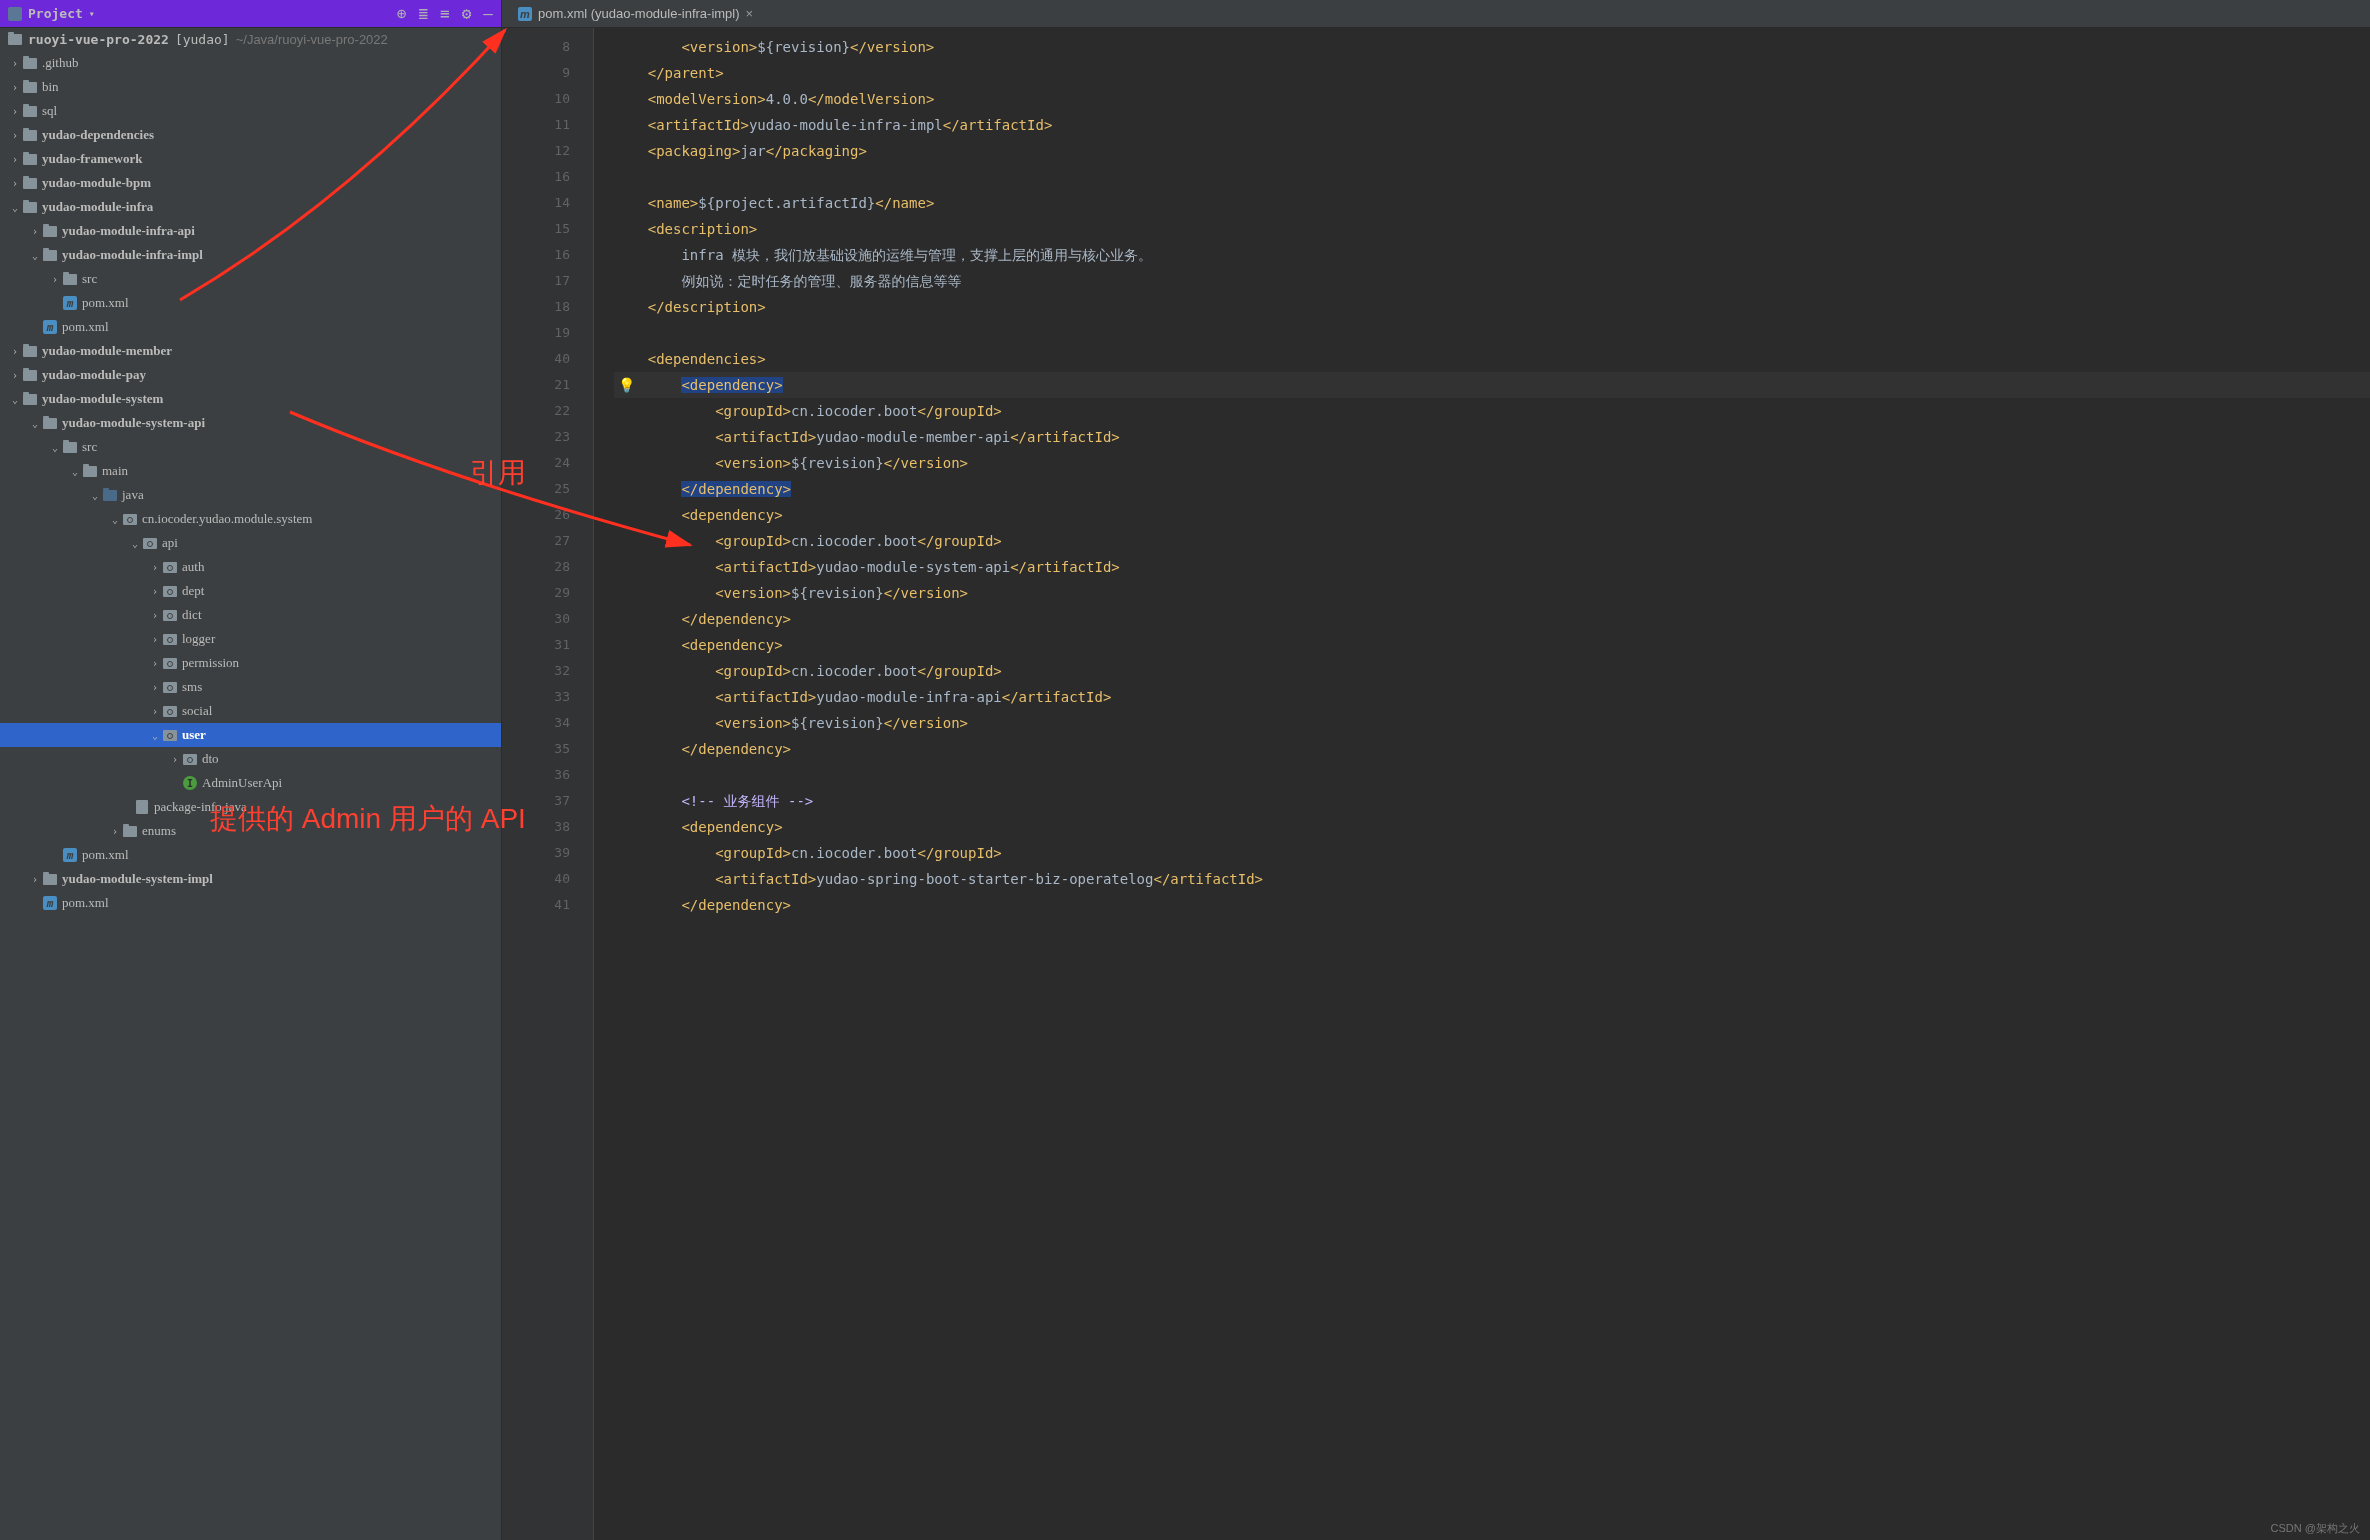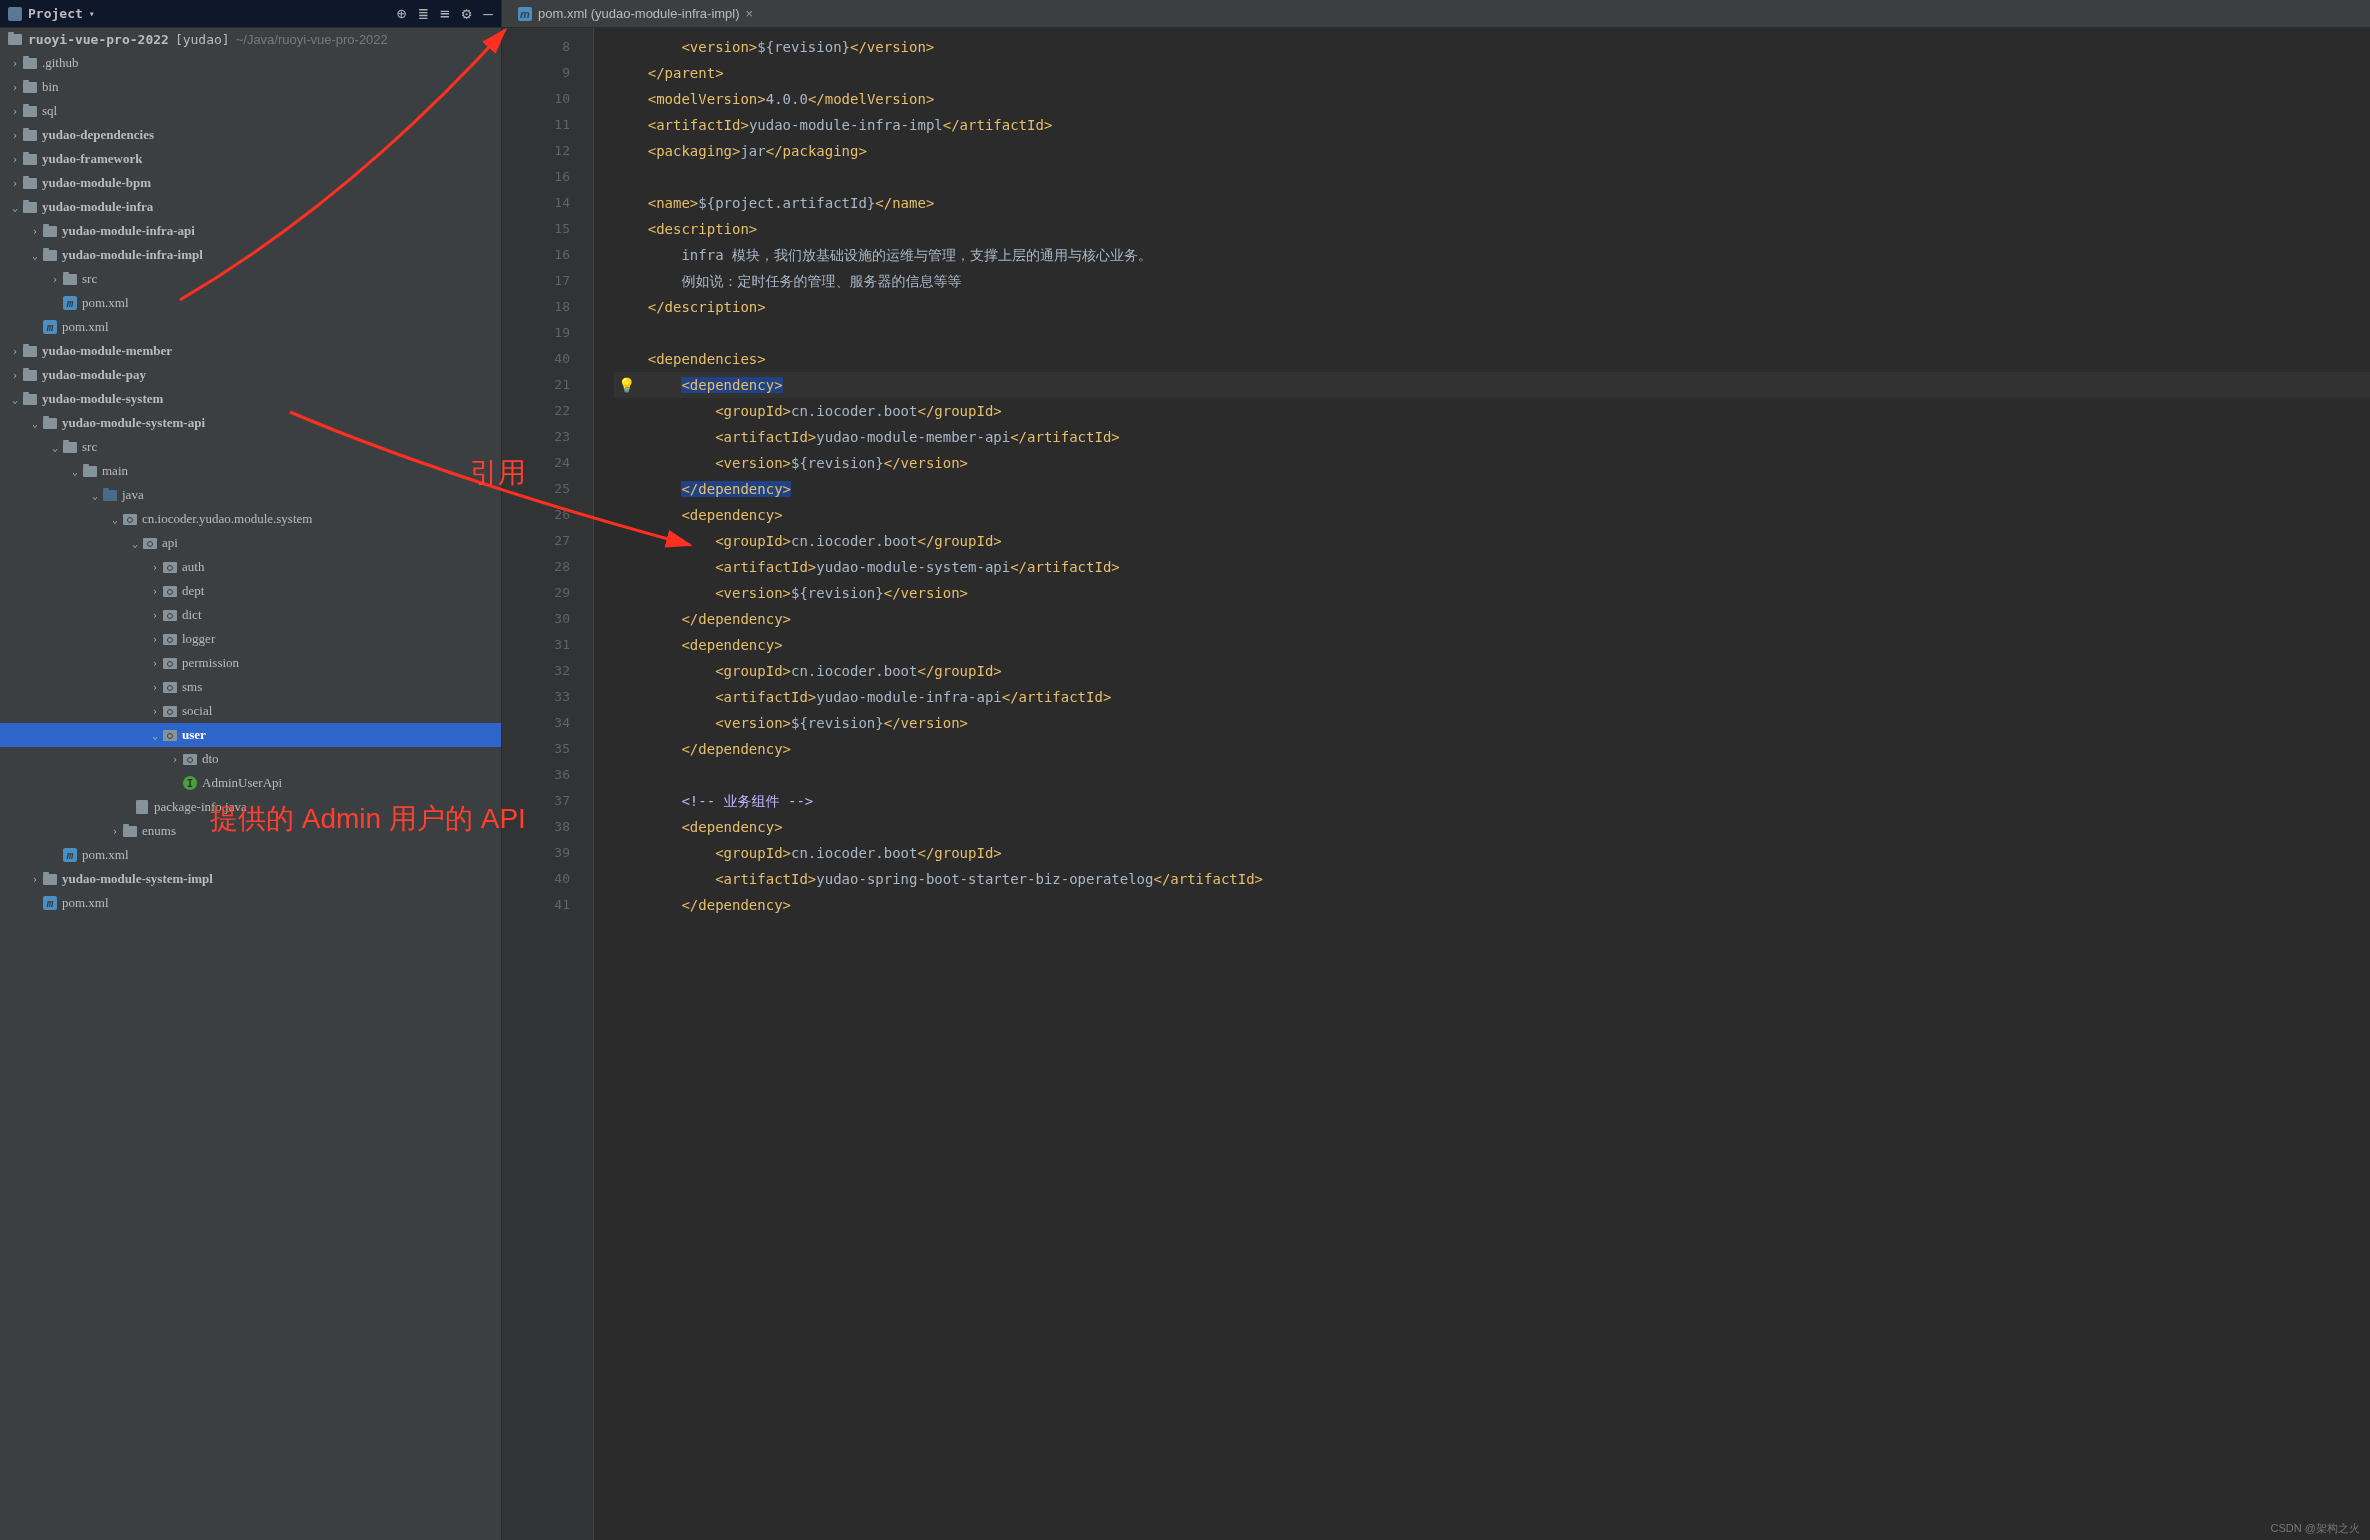--- a/index.html
+++ b/index.html
@@ -9,21 +9,21 @@
   color: #bbbbbb;
   font-size: 12px;
   width: 2370px;
   height: 1540px;
   overflow: hidden;
   position: relative;
 }
 .container { display: flex; height: 100%; }
 .sidebar { width: 502px; background: #3c3f41; display: flex; flex-direction: column; border-right: 1px solid #2b2b2b; }
 .sidebar-header {
-  height: 28px; background: #0f172a; display: flex; align-items: center;
+  height: 28px; background: #6d28d9; display: flex; align-items: center;
   padding: 0 8px; border-bottom: 1px solid #2b2b2b; justify-content: space-between;
 }
 .sidebar-title-wrap { display: flex; align-items: center; gap: 6px; }
 .project-icon { width: 14px; height: 14px; background: #5a7896; border-radius: 2px; }
 .sidebar-title { font-weight: bold; color: #bbbbbb; font-size: 13px; }
 .dropdown-icon { font-size: 10px; color: #bbbbbb; }
 .sidebar-toolbar { display: flex; gap: 12px; align-items: center; }
 .sidebar-toolbar span { color: #afb1b3; font-size: 16px; cursor: pointer; }
 .project-root {
   padding: 4px 8px; display: flex; align-items: center; gap: 6px;

